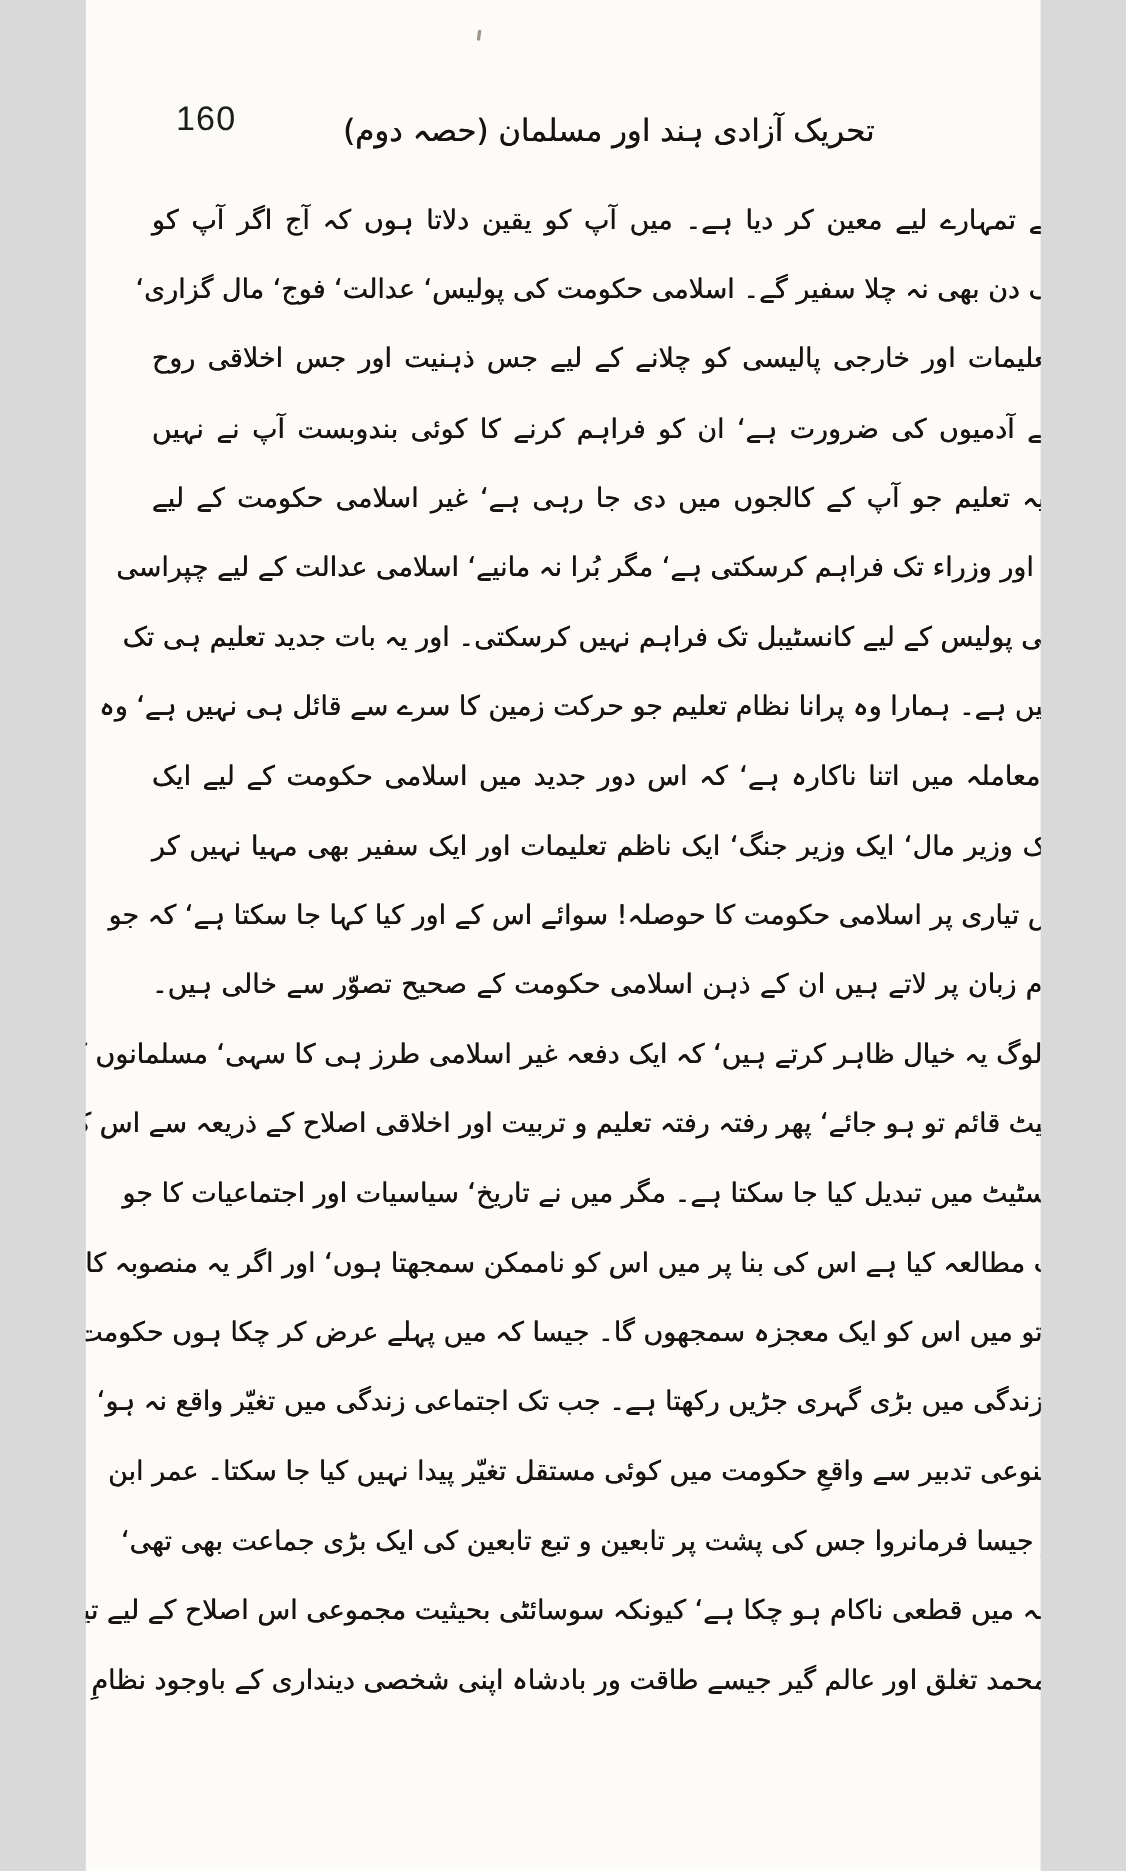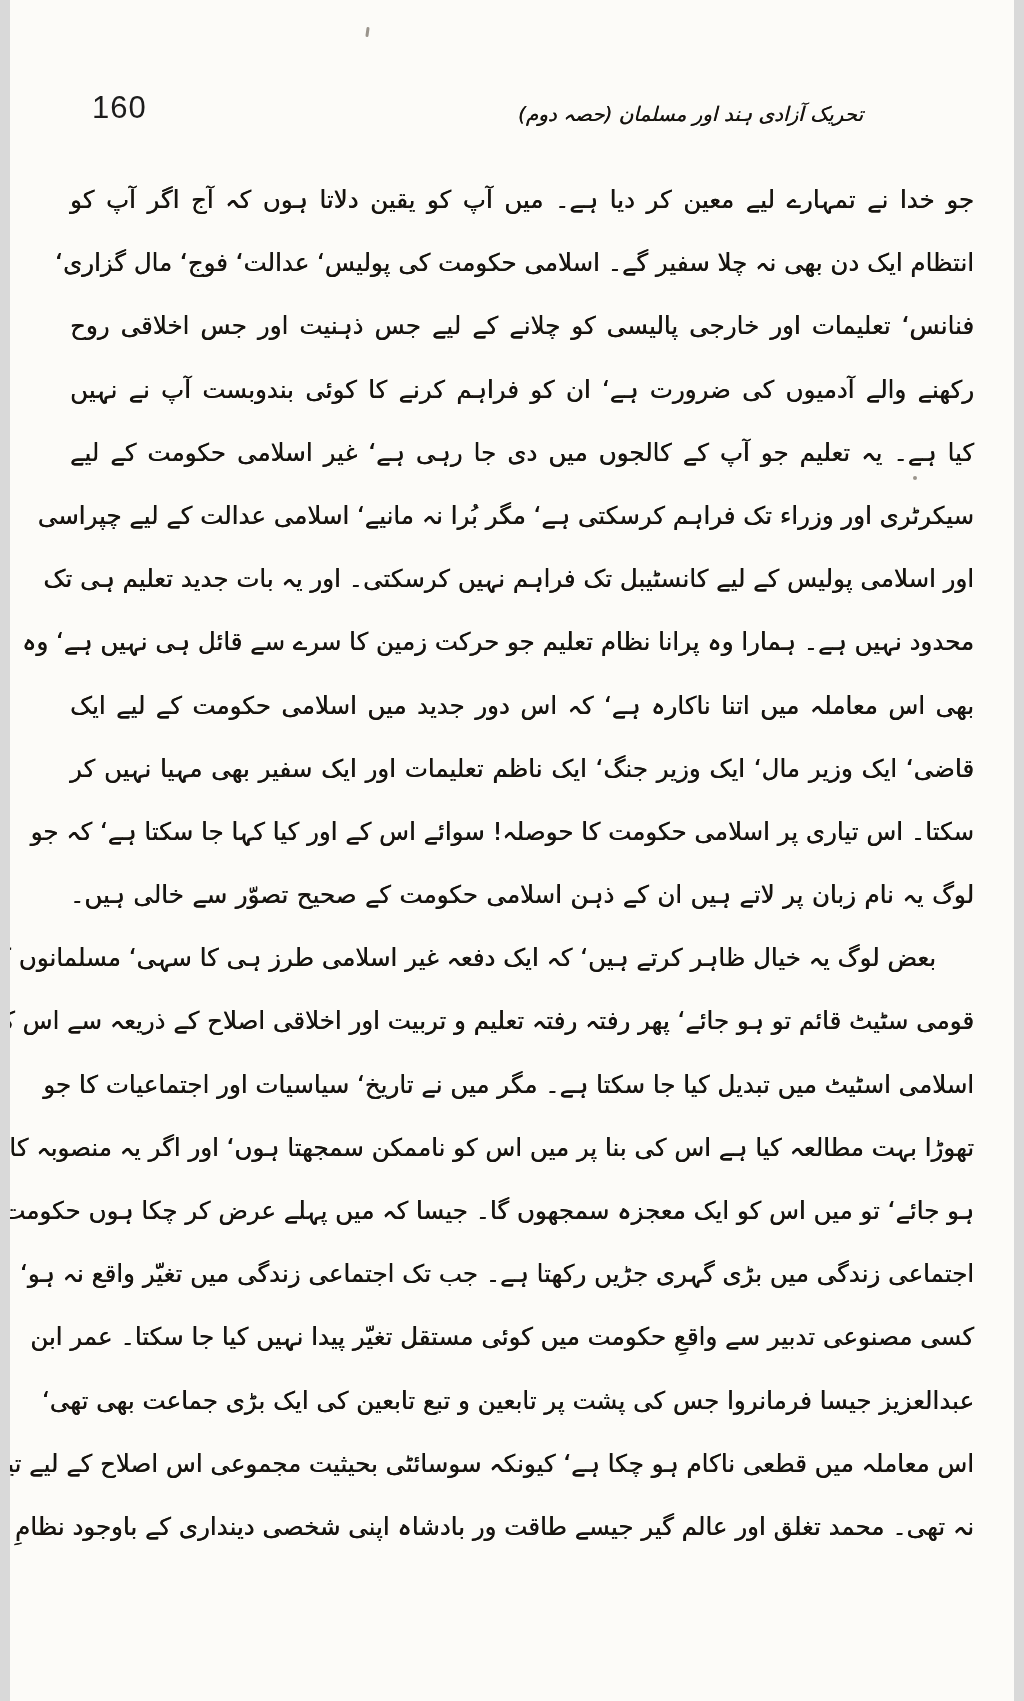--- a/index.html
+++ b/index.html
@@ -1,18 +1,18 @@
 <!DOCTYPE html>
 <html lang="ur"><head>
 <meta charset="utf-8">
 <style>
   html, body { margin: 0; padding: 0; background: #d9d9d9; }
   .page {
     position: relative;
-    width: 1004px;
+    width: 868px;
     height: 1701px;
     margin: 0 auto;
     background: #fcfbf8;
     color: #17140f;
     font-family: "DejaVu Sans", "Liberation Sans", sans-serif;
     overflow: hidden;
   }
   .page-number {
     position: absolute;
     top: 90px;
@@ -22,24 +22,23 @@
     letter-spacing: 1px;
     color: #1c1c1c;
   }
   .running-title {
     position: absolute;
     top: 102px;
     right: 151px;
     direction: rtl;
     unicode-bidi: plaintext;
     white-space: nowrap;
-    font-size: 20px;
+    font-size: 28px;
     color: #17140f;
     text-shadow: 0.3px 0 0 currentColor;
-    font-style: italic;
   }
   .body-text {
     position: absolute;
     top: 168px;
     left: 60px;
     width: 904px;
     direction: rtl;
   }
   .line {
     height: 63.2px;

